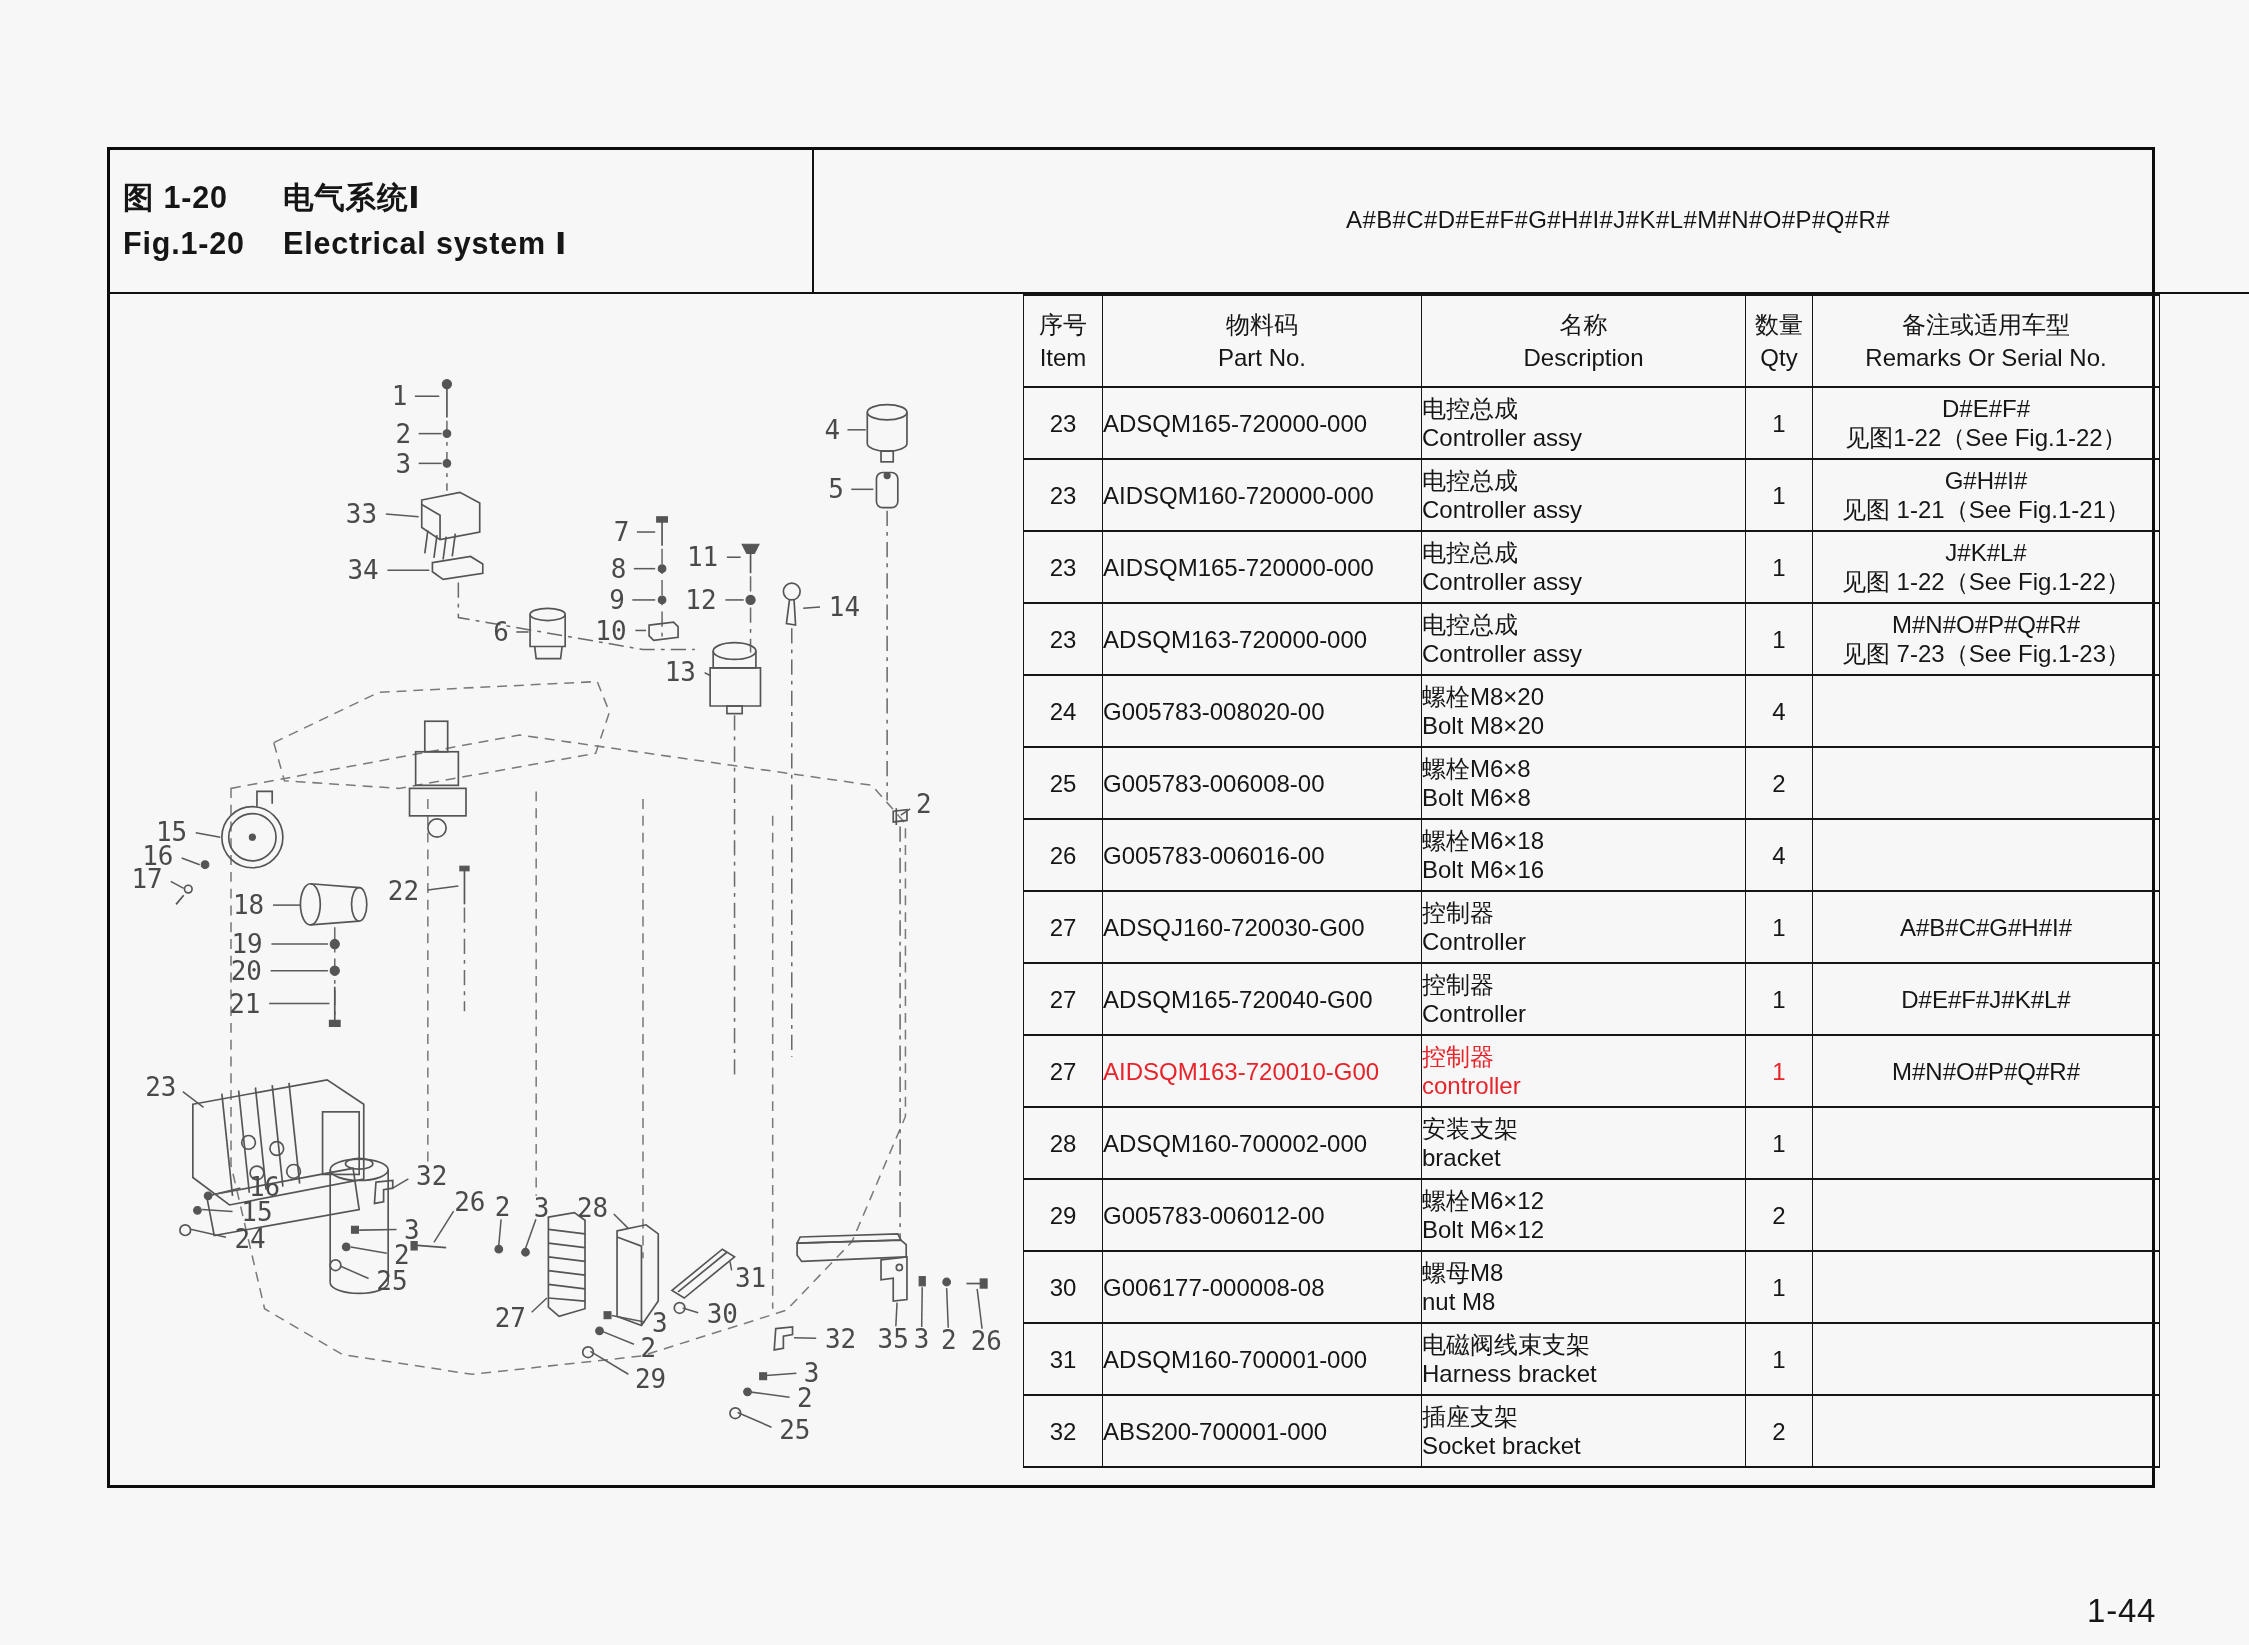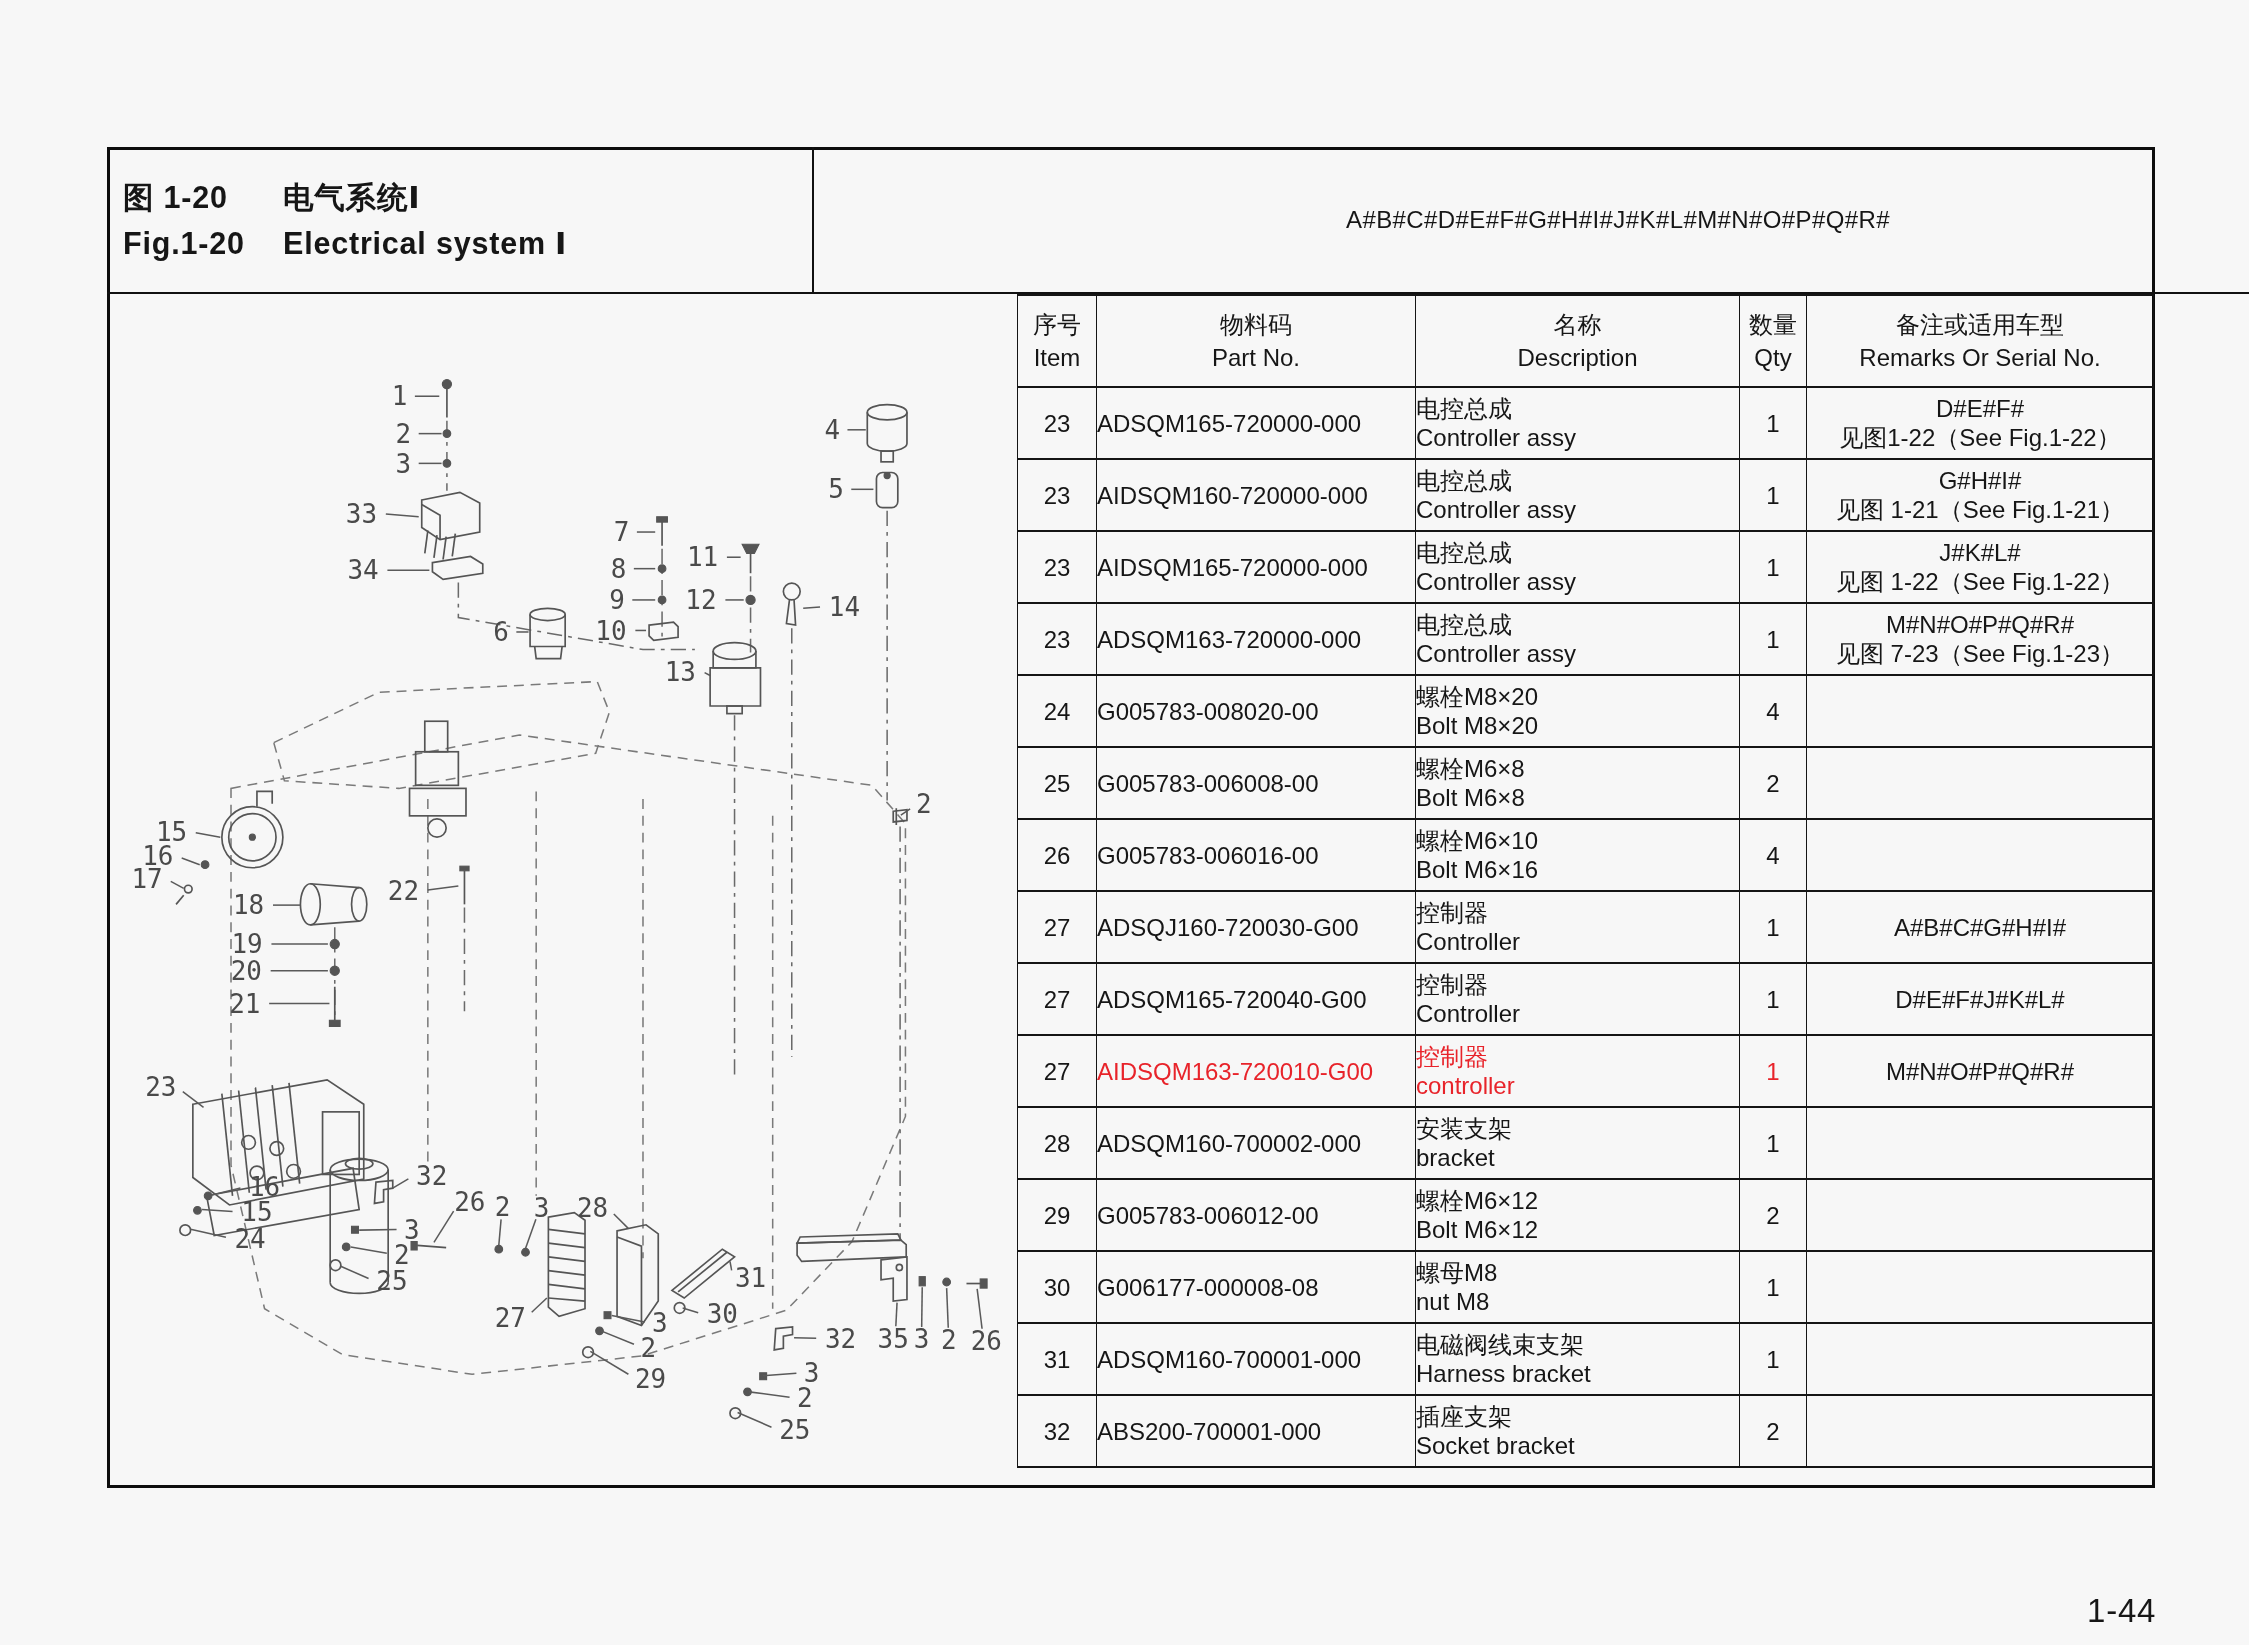--- a/index.html
+++ b/index.html
@@ -22,21 +22,21 @@
   .title-line{display:grid;grid-template-columns:160px auto;align-items:baseline;
     font-weight:bold;font-size:30.5px;letter-spacing:0.8px;}
   .serial-banner{
     position:absolute;left:814px;top:147px;width:1608px;height:147px;
     box-sizing:border-box;border-bottom:2.3px solid #111;
     display:flex;align-items:center;justify-content:center;
     font-size:24px;letter-spacing:0.4px;
   }
   
   .table-wrap{position:absolute;left:1017px;top:294px;}
-  table.parts{border-collapse:collapse;table-layout:fixed;width:1137px;}
+  table.parts{border-collapse:collapse;table-layout:fixed;width:1137px;margin-left:6px;}
   table.parts th,table.parts td{
     border:1.5px solid #151515;border-top-width:2.3px;border-bottom-width:2.3px;
     box-sizing:border-box;padding:0;vertical-align:middle;
     font-size:24px;line-height:29px;overflow:hidden;
   }
   table.parts th{height:92px;font-weight:normal;}
   table.parts td{height:72px;}
   .hdr-cell{display:flex;flex-direction:column;align-items:center;justify-content:center;gap:4.6px;}
   .cell-item,.cell-qty{text-align:center;font-size:24.4px;}
   .cell-part{padding-left:7.6px;font-size:24.4px;white-space:nowrap;}
@@ -543,21 +543,21 @@
           <td class="cell-remark"></td>
         </tr>
         <tr>
           <td class="cell-item">
             <div>26</div>
           </td>
           <td class="cell-part">
             <div>G005783-006016-00</div>
           </td>
           <td class="cell-desc">
-            <div>螺栓M6×10</div>
+            <div>螺栓M6×18</div>
             <div>Bolt M6×16</div>
           </td>
           <td class="cell-qty">
             <div>4</div>
           </td>
           <td class="cell-remark"></td>
         </tr>
         <tr>
           <td class="cell-item">
             <div>27</div>

